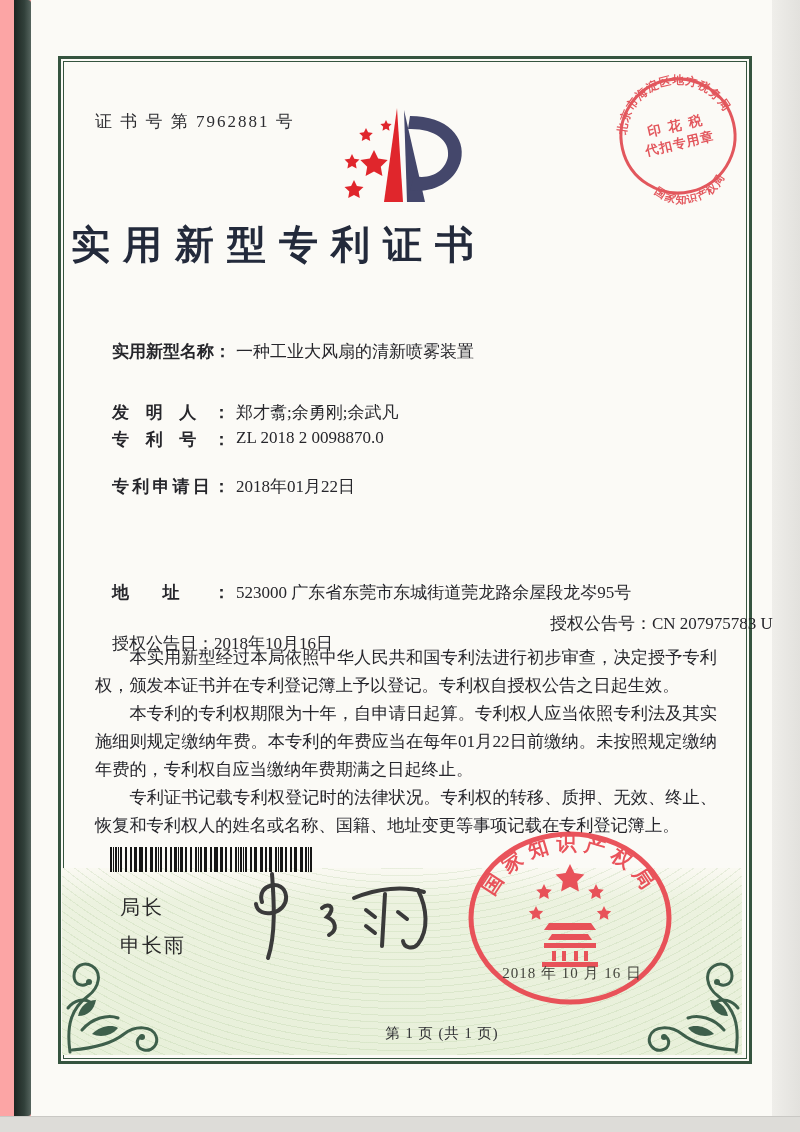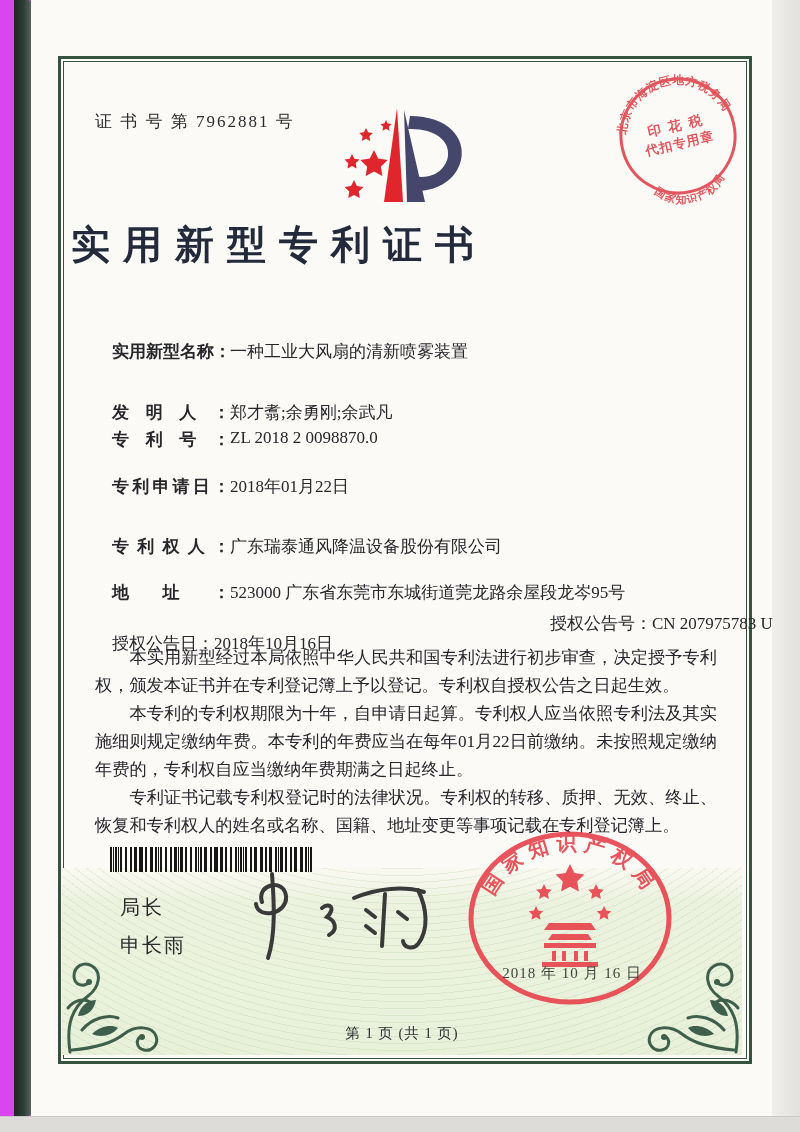--- a/index.html
+++ b/index.html
@@ -1,53 +1,53 @@
 <!DOCTYPE html>
 <html><head>
 <meta charset="utf-8">
 <style>
   html,body{margin:0;padding:0;}
   body{width:800px;height:1132px;background:#e9e8e4;font-family:"Liberation Serif","DejaVu Serif",serif;overflow:hidden;}
-  #page{position:relative;width:800px;height:1132px;background:#d946ef;}
+  #page{position:relative;width:800px;height:1132px;background:#fca5a5;}
   
   .left-strip{position:absolute;left:14px;top:0;width:17px;height:1116px;background:linear-gradient(90deg,#1d2521,#31403a 60%,#55645e);border-radius:0 3px 3px 0;}
   .sheet{position:absolute;left:31px;top:0;width:741px;height:1116px;background:#fbfaf6;border-right:1px solid #b8b7b3;}
   .bottom-strip{position:absolute;left:0;top:1116px;width:800px;height:16px;background:#dddcd8;border-top:1px solid #c9c8c4;}
   .right-fade{position:absolute;left:772px;top:0;width:28px;height:1116px;background:linear-gradient(90deg,#efeeea,#e2e1dd);}
   
   .frame{position:absolute;left:58px;top:56px;width:688px;height:1002px;border:3px solid #35543f;}
   .frame::before{content:"";position:absolute;inset:2px;border:1px solid #35543f;}
   .green-zone{position:absolute;left:62px;top:868px;width:680px;height:187px;
     background:
       repeating-radial-gradient(circle at 50% -420px, rgba(140,180,115,.16) 0 1px, transparent 1px 7px),
       linear-gradient(180deg,#faf9f2 0,#ecf2df 34px,#e8f0da 100%);}
   .ornament{position:absolute;width:118px;height:118px;}
   .orn-bl{left:62px;top:938px;}
   .orn-br{left:626px;top:938px;transform:scaleX(-1);}
   
   .certno{position:absolute;left:95px;top:110px;font-size:17px;color:#2c2c30;letter-spacing:2px;}
   .title{position:absolute;left:58px;top:218px;width:688px;text-align:left;font-size:39px;font-weight:700;letter-spacing:13px;color:#232a3b;text-indent:13px;}
   .frow{position:absolute;left:95px;font-size:17px;color:#26262b;white-space:pre;}
   .flab{display:inline-block;width:118px;text-align:justify;text-align-last:justify;vertical-align:top;font-weight:bold;}
-  .fval{}
+  .fval{margin-left:6px;}
   .grant-no{position:absolute;left:455px;top:0;}
   .paras{position:absolute;left:95px;top:644px;width:622px;font-size:17.2px;line-height:28px;color:#26262c;text-align:justify;}
   .paras p{margin:0;text-indent:2em;}
   .barcode{position:absolute;left:110px;top:847px;width:203px;height:25px;background:
      repeating-linear-gradient(90deg,#161616 0 2px,transparent 2px 5px),
      repeating-linear-gradient(90deg,#161616 0 1px,transparent 1px 8px),
      repeating-linear-gradient(90deg,transparent 0 3px,#161616 3px 4px,transparent 4px 13px);}
   .signer{position:absolute;left:120px;font-family:"Liberation Sans","DejaVu Sans",sans-serif;font-size:20px;color:#2b2b2b;letter-spacing:2px;}
   .signer-title{top:894px;}
   .signer-name{top:932px;}
   .signature{position:absolute;left:228px;top:862px;}
   .seal{position:absolute;left:460px;top:826px;}
   .tax-stamp{position:absolute;left:610px;top:68px;transform:rotate(-13deg);opacity:.93;}
   .logo{position:absolute;left:328px;top:98px;}
-  .footer{position:absolute;left:58px;top:1024px;width:688px;text-align:center;font-size:14.5px;color:#2e2e32;letter-spacing:1px;}
+  .footer{position:absolute;left:58px;top:1024px;width:688px;text-align:center;font-size:14.5px;color:#2e2e32;letter-spacing:1px;padding-left:40px;}
 </style>
 </head>
 <body>
 
 <div id="page">
 
   <div class="sheet"></div>
   <div class="left-strip"></div>
   <div class="right-fade"></div>
   <div class="bottom-strip"></div>
@@ -122,23 +122,20 @@
   </div>
   <div class="frow" style="top:381px">
     <span class="flab">发明人：</span><span class="fval">郑才翥;余勇刚;余武凡</span>
   </div>
   <div class="frow" style="top:408px">
     <span class="flab">专利号：</span><span class="fval">ZL 2018 2 0098870.0</span>
   </div>
   <div class="frow" style="top:455px">
     <span class="flab">专利申请日：</span><span class="fval">2018年01月22日</span>
   </div>
-  <div class="frow" style="top:515px">
-    <span class="flab">专利权人：</span><span class="fval">广东瑞泰通风降温设备股份有限公司</span>
-  </div>
   <div class="frow" style="top:561px">
     <span class="flab">地址：</span><span class="fval">523000 广东省东莞市东城街道莞龙路余屋段龙岑95号</span>
   </div>
   <div class="frow" style="top:612px;width:622px">
     <span>授权公告日：</span><span>2018年10月16日</span>
     <span class="grant-no"><span>授权公告号：</span><span>CN 207975783 U</span></span>
   </div>
 
   <div class="paras">
     <p>本实用新型经过本局依照中华人民共和国专利法进行初步审查，决定授予专利权，颁发本证书并在专利登记簿上予以登记。专利权自授权公告之日起生效。</p>

